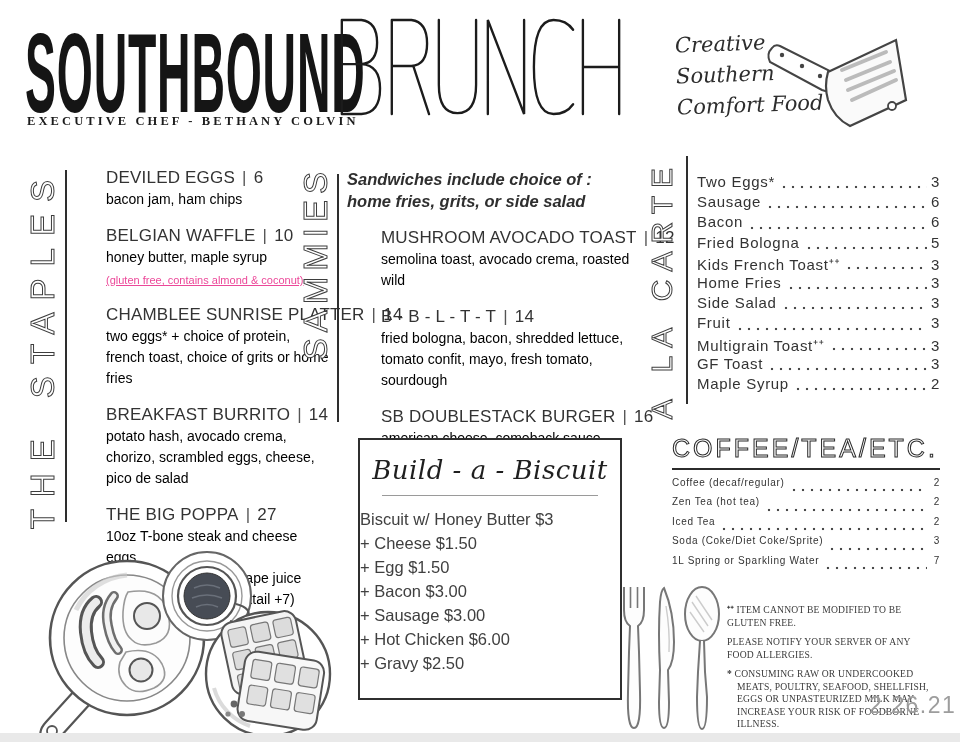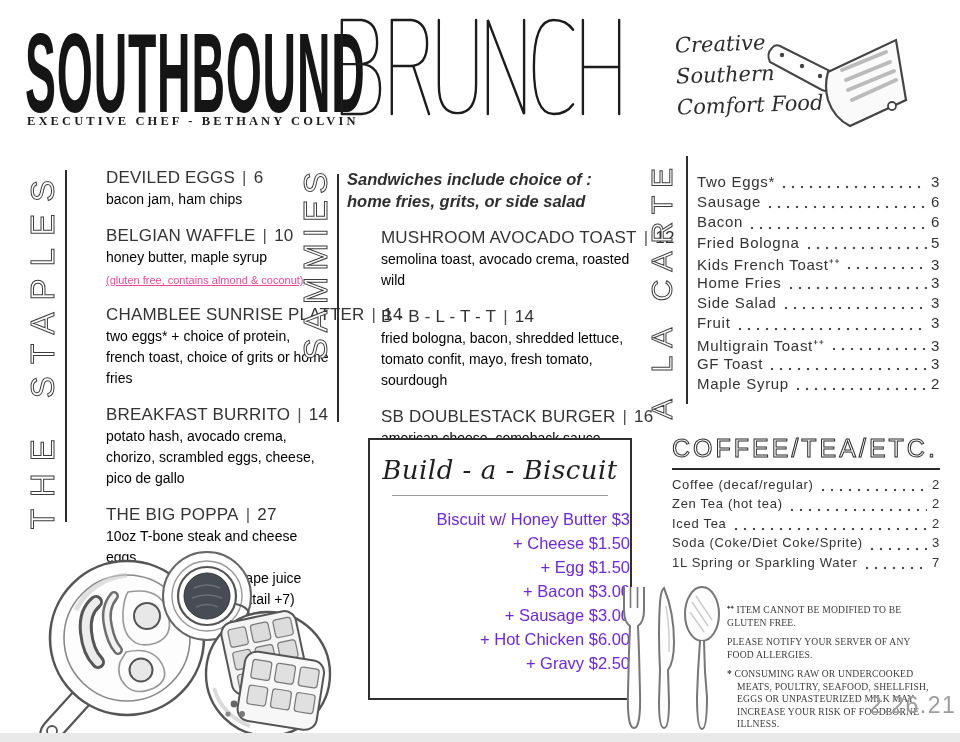--- a/index.html
+++ b/index.html
@@ -52,26 +52,26 @@
     background-size:9px 4px; background-repeat:repeat-x;
   }
   .dp { min-width:10px; text-align:right; }
   
   .drinks { position:absolute; left:672px; top:434px; width:268px; }
   .drinks-title {
     font-size:25px; letter-spacing:3px; white-space:nowrap; color:#be185d;
     -webkit-text-stroke:1px #2b2b2b; -webkit-text-fill-color:#ffffff;
     border-bottom:2px solid #2b2b2b; padding-bottom:5px; margin-bottom:7px;
   }
-  .drinks .dotrow { height:19.4px; font-size:13px; }
-  
-  .biscuit { position:absolute; left:368px; top:438px; width:260px; height:258px; border:2px solid #2f2f2f; background:#fff; }
+  .drinks .dotrow { height:19.4px; font-size:10px; }
+  
+  .biscuit { position:absolute; left:358px; top:438px; width:260px; height:258px; border:2px solid #2f2f2f; background:#fff; }
   .biscuit-title { text-align:center; font-family:"DejaVu Serif", serif; font-style:italic; font-size:26px; margin-top:15px; color:#1f1f1f; letter-spacing:0.5px; }
   .biscuit-sep { width:216px; margin:10px auto 11px auto; border-top:1px solid #9a9a9a; }
-  .biscuit-line { text-align:right; font-size:16.5px; line-height:24px; color:#6d28d9; }
+  .biscuit-line { text-align:left; font-size:16.5px; line-height:24px; color:#404040; }
   
   .footnotes {
     position:absolute; left:727px; top:604px; width:212px;
     font-family:"Liberation Serif", serif; font-size:9.6px; line-height:12.5px; color:#3b3b3b; letter-spacing:0.2px;
   }
   .fn { margin-bottom:7px; }
   .fn-hang { padding-left:10px; text-indent:-10px; }
   .fn-ind  { padding-left:10px; }
   .fn .marker { font-weight:bold; }
   .date { position:absolute; left:869px; top:692px; font-size:23px; color:#9d9d9d; letter-spacing:1.5px; }
@@ -130,21 +130,21 @@
     </div>
     <div class="mi">
       <div class="mi-name"><span>CHAMBLEE SUNRISE PLATTER</span><span class="bar">|</span><span>14</span></div>
       <div class="mi-desc">two eggs* + choice of protein,</div>
       <div class="mi-desc">french toast,  choice of grits or home fries</div>
     </div>
     <div class="mi">
       <div class="mi-name"><span>BREAKFAST BURRITO</span><span class="bar">|</span><span>14</span></div>
       <div class="mi-desc">potato hash, avocado crema,</div>
       <div class="mi-desc">chorizo, scrambled eggs, cheese,</div>
-      <div class="mi-desc">pico de gallo</div>
+      <div class="mi-desc">pico de salad</div>
     </div>
     <div class="mi">
       <div class="mi-name"><span>THE BIG POPPA</span><span class="bar">|</span><span>27</span></div>
       <div class="mi-desc">10oz T-bone steak and cheese eggs</div>
       <div class="mi-desc">served with Welch's grape juice</div>
       <div class="mi-desc">(make it a Welch's cocktail +7)</div>
     </div>
   </div>
 
   <div class="vlabel vl-sammies">SAMMIES</div>

